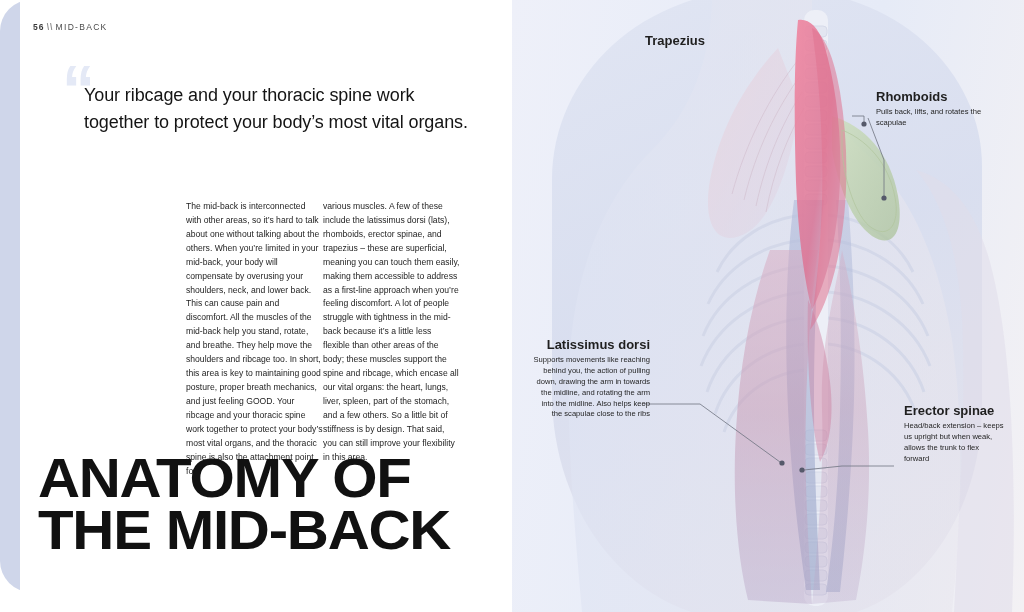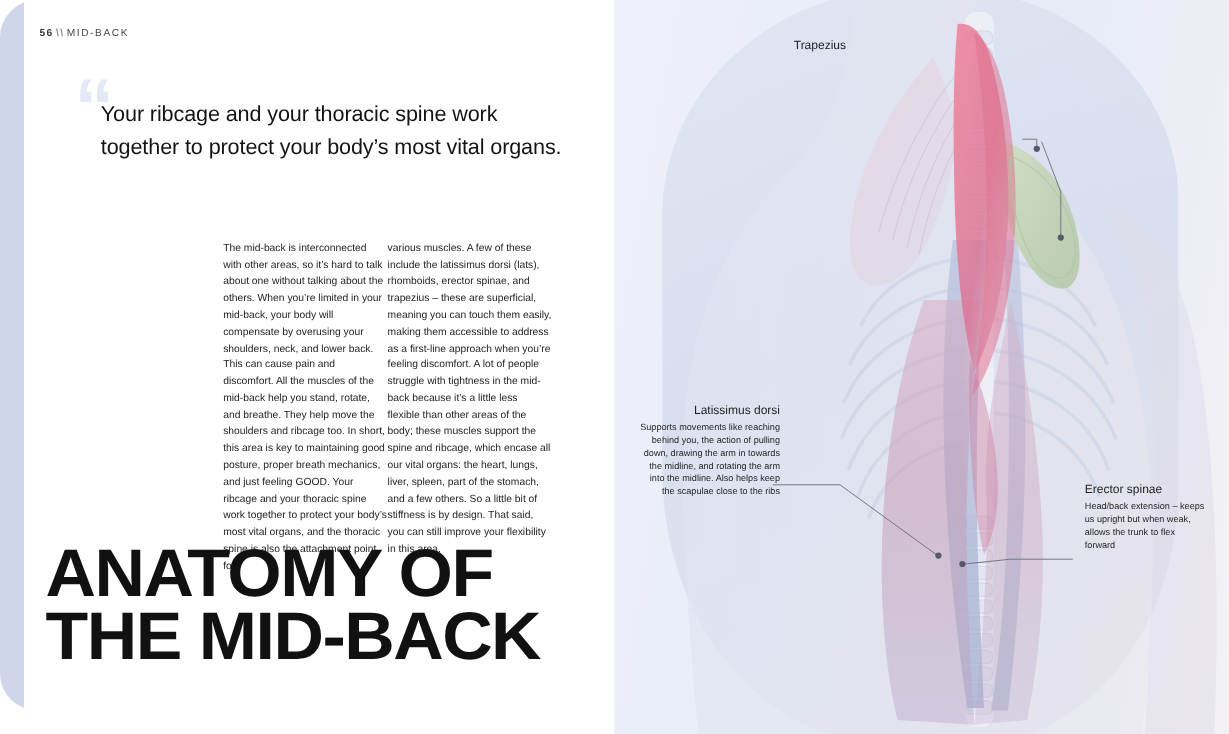--- a/index.html
+++ b/index.html
@@ -114,24 +114,24 @@
     opacity: 0.85;
   }
 
   .callout {
     position: absolute;
     font-size: 7.6px;
     line-height: 1.42;
     color: #1f1f1f;
   }
   .callout .title {
-    font-weight: 400;
+    font-weight: 700;
     display: block;
     margin-bottom: 1px;
-    font-size: 10px;
+    font-size: 13px;
   }
   .callout.right-align { text-align: right; }
 </style>
 </head>
 <body>
 
 <div id="page">
 
   <div class="left-page">
     <div class="left-edge-strip"></div>
@@ -269,20 +269,24 @@
       <circle cx="352" cy="124" r="2.6" fill="#55596a"></circle>
       <circle cx="372" cy="198" r="2.6" fill="#55596a"></circle>
       <circle cx="270" cy="463" r="2.6" fill="#55596a"></circle>
       <circle cx="290" cy="470" r="2.6" fill="#55596a"></circle>
     </svg>
 
     <div class="callout right-align" style="left:65px; top:32px; width:128px;">
       <span class="title">Trapezius</span>
     </div>
 
+    <div class="callout" style="left:364px; top:88px; width:118px;">
+      <span class="title">Rhomboids</span>
+      <span>Pulls back, lifts, and rotates the scapulae</span>
+    </div>
 
     <div class="callout right-align" style="left:20px; top:336px; width:118px;">
       <span class="title">Latissimus dorsi</span>
       <span>Supports movements like reaching behind you, the action of pulling down, drawing the arm in towards the midline, and rotating the arm into the midline. Also helps keep the scapulae close to the ribs</span>
     </div>
 
     <div class="callout" style="left:392px; top:402px; width:100px;">
       <span class="title">Erector spinae</span>
       <span>Head/back extension – keeps us upright but when weak, allows the trunk to flex forward</span>
     </div>

